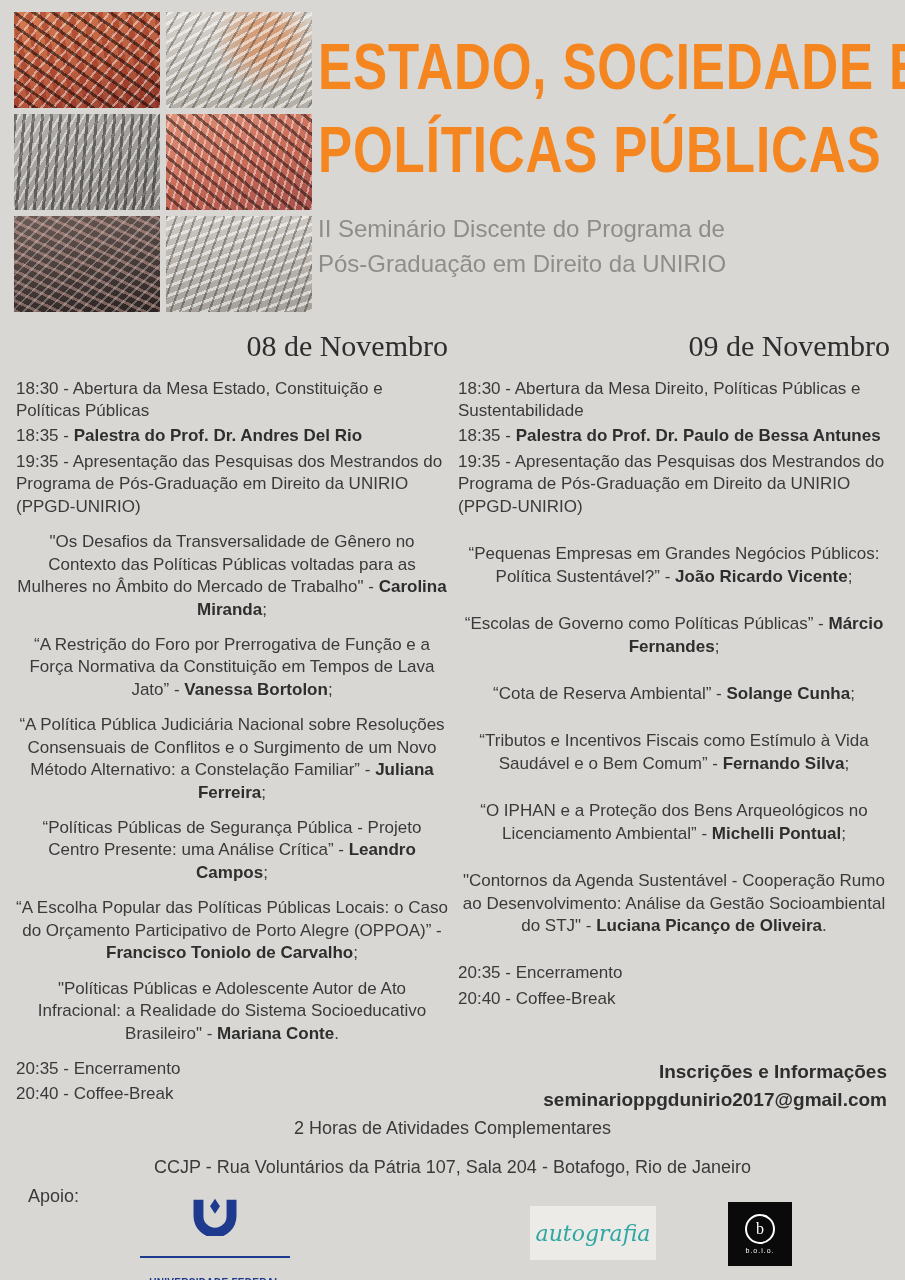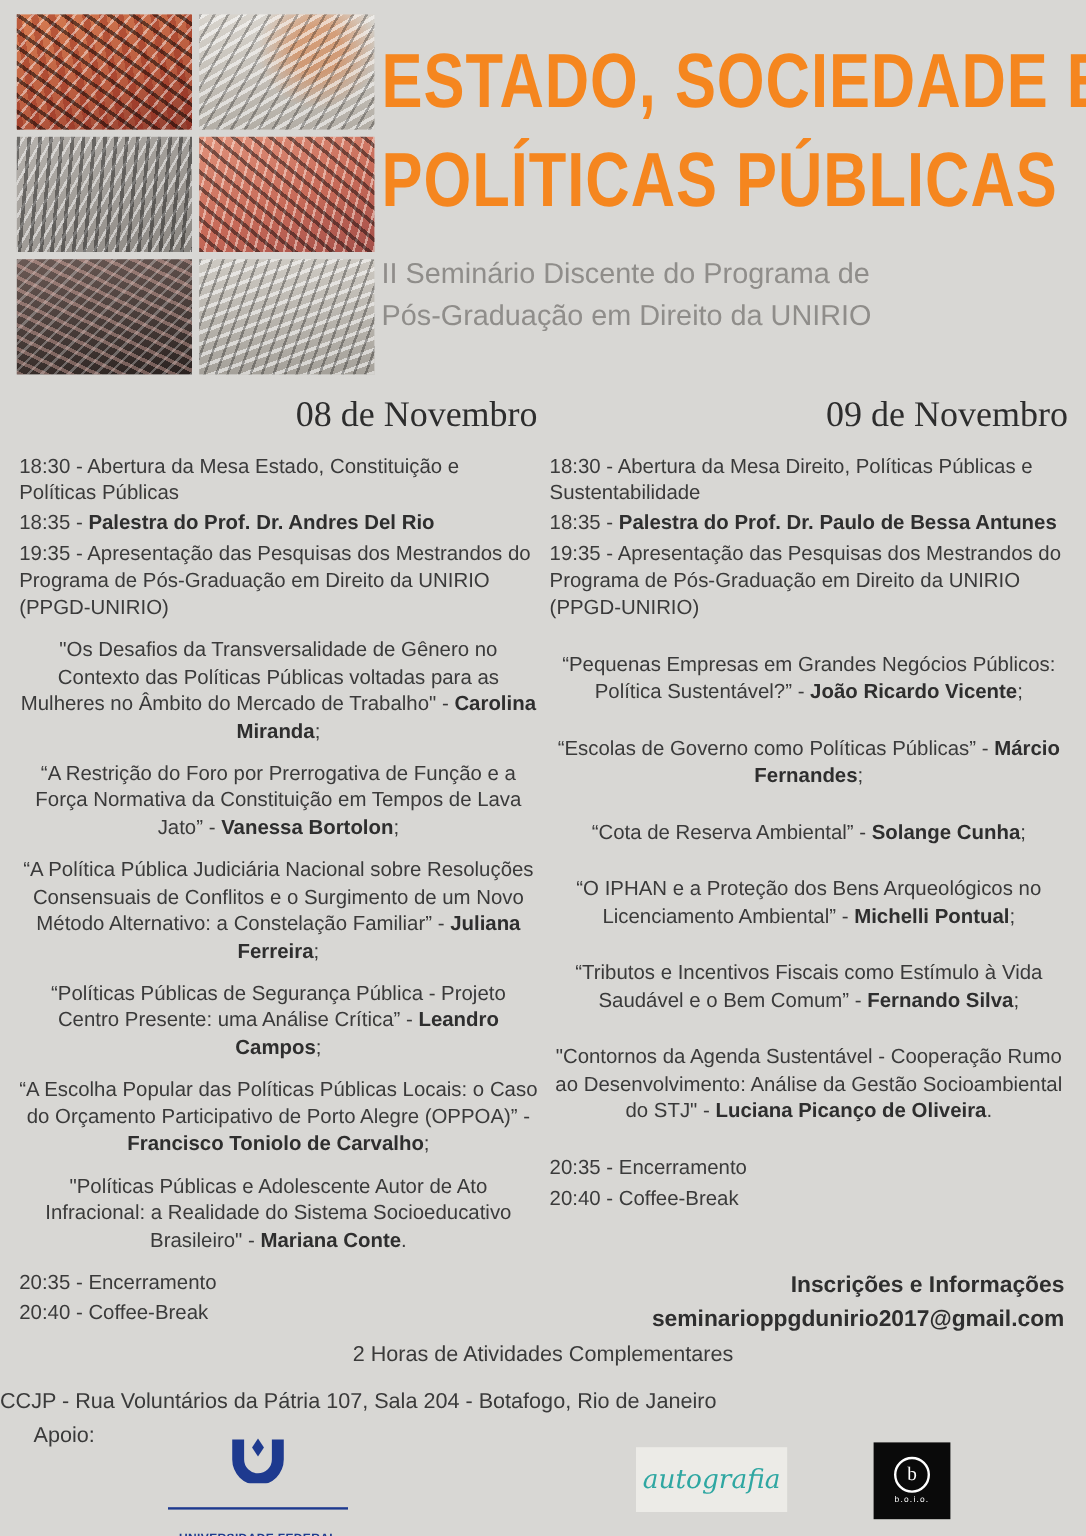--- a/index.html
+++ b/index.html
@@ -71,21 +71,21 @@
   .col p.item.center { text-align:center; margin:13px 0; }
   .col.right p.item.center { margin:25px 0; }
   .col strong { font-weight:700; color:#2e2e2e; }
 
   
   .inscriptions {
     position:absolute; right:18px; top:1058px; text-align:right;
     font-weight:700; font-size:19px; color:#2e2e2e; line-height:1.45;
   }
   .hours   { position:absolute; left:0; top:1118px; width:100%; text-align:center; font-size:18px; color:#3a3a3a; }
-  .address { position:absolute; left:0; top:1157px; width:100%; font-size:18px; color:#3a3a3a; }
+  .address { position:absolute; left:0; top:1157px; width:100%; text-align:center; font-size:18px; color:#3a3a3a; }
   .apoio   { position:absolute; left:28px; top:1186px; font-size:18px; color:#3a3a3a; }
 
   
   .logos { position:absolute; left:0; top:1190px; width:100%; height:90px; }
   .logo { position:absolute; text-align:center; }
 
   .logo.unirio { left:140px; top:8px; width:150px; }
   .unirio-mark { width:58px; height:38px; display:block; margin:0 auto 2px; }
   .unirio-text {
     border-top:2px solid #1e3a8f; border-bottom:3px solid #1e3a8f;
@@ -162,22 +162,22 @@
 
 <section class="col right">
   <h2 class="day-heading">09 de Novembro</h2>
   <div>
       <p class="item">18:30 - Abertura da Mesa Direito, Políticas Públicas e Sustentabilidade</p>
       <p class="item">18:35 - <strong>Palestra do Prof. Dr. Paulo de Bessa Antunes</strong></p>
       <p class="item">19:35 - Apresentação das Pesquisas dos Mestrandos do Programa de Pós-Graduação em Direito da UNIRIO (PPGD-UNIRIO)</p>
       <p class="item center">“Pequenas Empresas em Grandes Negócios Públicos: Política Sustentável?” - <strong>João Ricardo Vicente</strong>;</p>
       <p class="item center">“Escolas de Governo como Políticas Públicas” - <strong>Márcio Fernandes</strong>;</p>
       <p class="item center">“Cota de Reserva Ambiental” - <strong>Solange Cunha</strong>;</p>
+      <p class="item center">“Tributos e Incentivos Fiscais como Estímulo à Vida Saudável e o Bem Comum” - <strong>Fernando Silva</strong>;</p>
       <p class="item center">“O IPHAN e a Proteção dos Bens Arqueológicos no Licenciamento Ambiental” - <strong>Michelli Pontual</strong>;</p>
-      <p class="item center">“Tributos e Incentivos Fiscais como Estímulo à Vida Saudável e o Bem Comum” - <strong>Fernando Silva</strong>;</p>
       <p class="item center">"Contornos da Agenda Sustentável - Cooperação Rumo ao Desenvolvimento: Análise da Gestão Socioambiental do STJ" - <strong>Luciana Picanço de Oliveira</strong>.</p>
       <p class="item">20:35 - Encerramento</p>
       <p class="item">20:40 - Coffee-Break</p>
     </div>
 </section>
 
 <div class="inscriptions">
   <div>Inscrições e Informações</div>
   <div>seminarioppgdunirio2017@gmail.com</div>
 </div>

